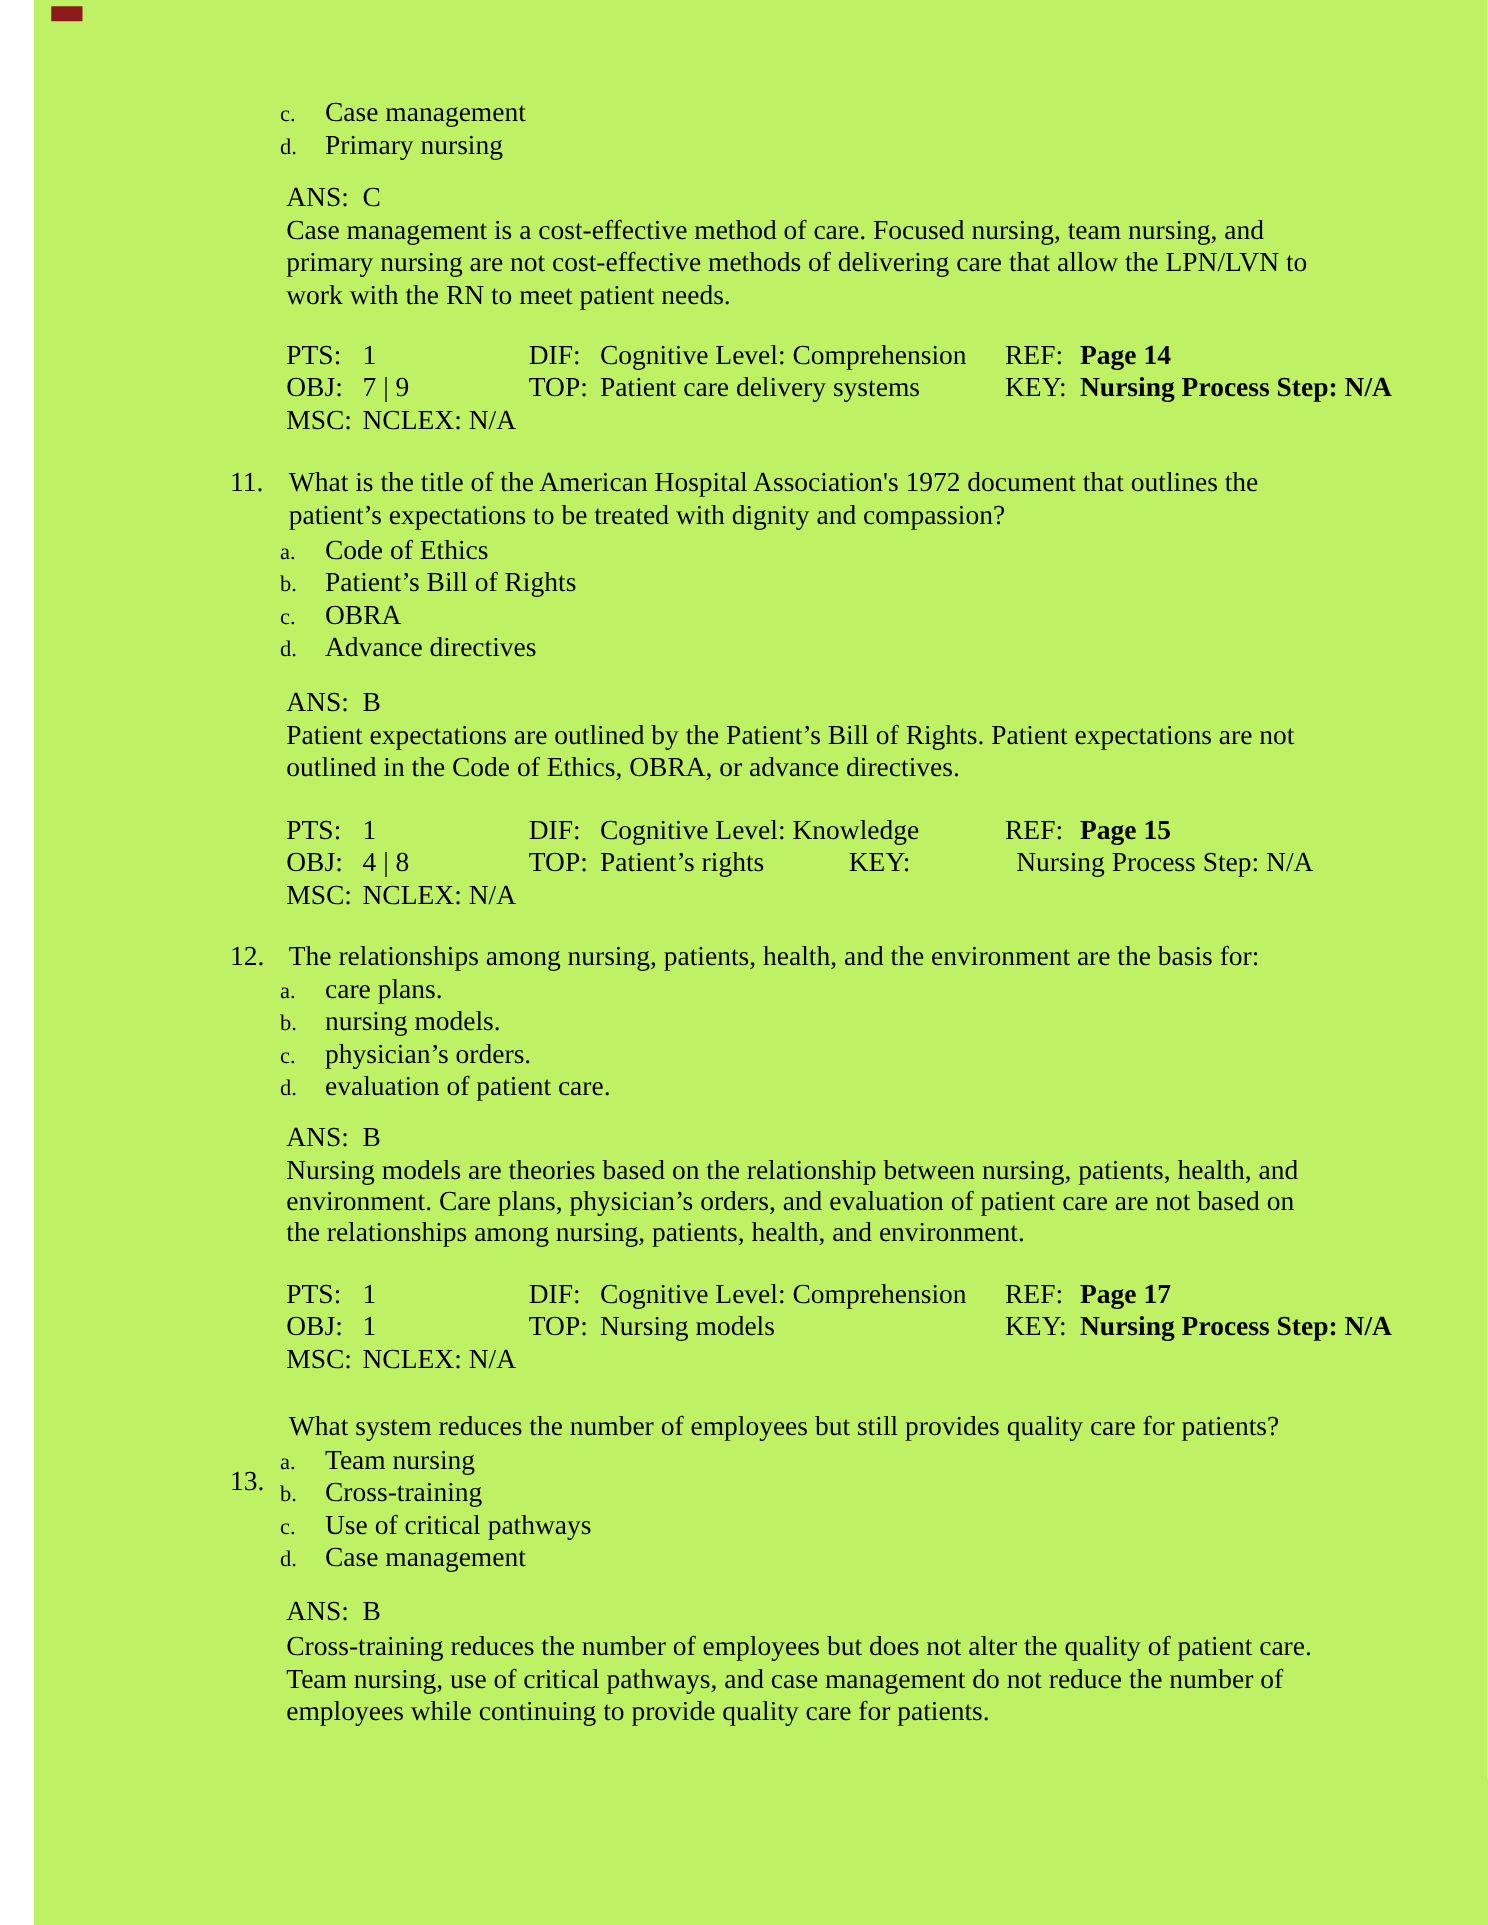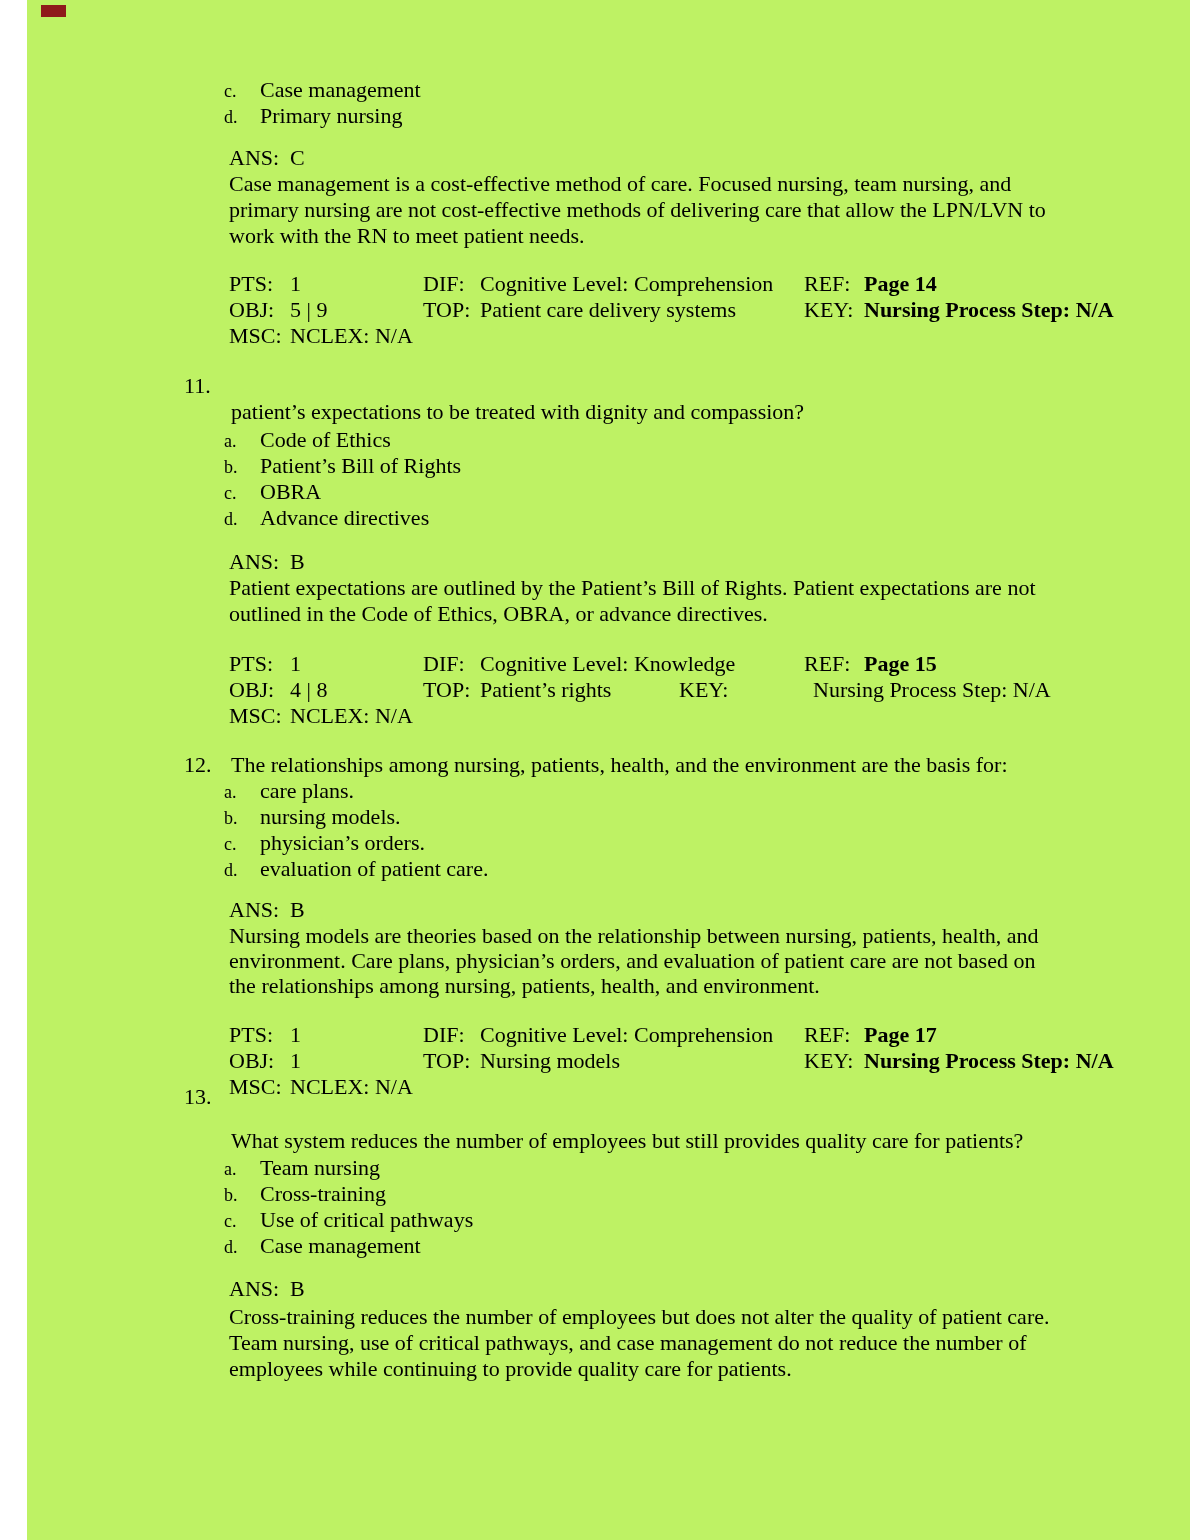--- a/index.html
+++ b/index.html
@@ -45,32 +45,33 @@
   <div class="ln meta" style="top:271px">
     <span class="c1l">PTS:</span>
       <span class="c1v">1</span>
     <span class="c2l">DIF:</span>
       <span class="c2v">Cognitive Level: Comprehension</span>
     <span class="c3l">REF:</span>
       <span class="c3v">Page 14</span>
   </div>
   <div class="ln meta" style="top:297px">
     <span class="c1l">OBJ:</span>
-      <span class="c1v">5 | 9</span>
+      <span class="c1v">7 | 9</span>
     <span class="c2l">TOP:</span>
       <span class="c2v">Patient care delivery systems</span>
     <span class="c3l">KEY:</span>
       <span class="c3v">Nursing Process Step: N/A</span>
   </div>
   <div class="ln meta" style="top:323px">
     <span class="c1l">MSC:</span>
       <span class="c1v">NCLEX: N/A</span>
   </div>
 
   <div class="ln qnum" style="top:373px">11.</div>
+  <div class="ln stem" style="top:373px">What is the title of the American Hospital Association's 1972 document that outlines the</div>
   <div class="ln stem" style="top:399px">patient’s expectations to be treated with dignity and compassion?</div>
   <div class="ln opt" style="top:427px"><span class="letter">a.</span><span>Code of Ethics</span></div>
   <div class="ln opt" style="top:453px"><span class="letter">b.</span><span>Patient’s Bill of Rights</span></div>
   <div class="ln opt" style="top:479px"><span class="letter">c.</span><span>OBRA</span></div>
   <div class="ln opt" style="top:505px"><span class="letter">d.</span><span>Advance directives</span></div>
   <div class="ln ansline" style="top:549px"><span class="alabel">ANS:</span><span>B</span></div>
   <div class="ln para" style="top:575px">Patient expectations are outlined by the Patient’s Bill of Rights. Patient expectations are not</div>
   <div class="ln para" style="top:601px">outlined in the Code of Ethics, OBRA, or advance directives.</div>
   <div class="ln meta" style="top:651px">
     <span class="c1l">PTS:</span>
@@ -117,21 +118,21 @@
     <span class="c2l">TOP:</span>
       <span class="c2v">Nursing models</span>
     <span class="c3l">KEY:</span>
       <span class="c3v">Nursing Process Step: N/A</span>
   </div>
   <div class="ln meta" style="top:1074px">
     <span class="c1l">MSC:</span>
       <span class="c1v">NCLEX: N/A</span>
   </div>
 
-  <div class="ln qnum" style="top:1084px">13.</div>
+  <div class="ln qnum" style="top:1172px">13.</div>
   <div class="ln stem" style="top:1128px">What system reduces the number of employees but still provides quality care for patients?</div>
   <div class="ln opt" style="top:1155px"><span class="letter">a.</span><span>Team nursing</span></div>
   <div class="ln opt" style="top:1181px"><span class="letter">b.</span><span>Cross-training</span></div>
   <div class="ln opt" style="top:1207px"><span class="letter">c.</span><span>Use of critical pathways</span></div>
   <div class="ln opt" style="top:1233px"><span class="letter">d.</span><span>Case management</span></div>
   <div class="ln ansline" style="top:1276px"><span class="alabel">ANS:</span><span>B</span></div>
   <div class="ln para" style="top:1304px">Cross-training reduces the number of employees but does not alter the quality of patient care.</div>
   <div class="ln para" style="top:1330px">Team nursing, use of critical pathways, and case management do not reduce the number of</div>
   <div class="ln para" style="top:1356px">employees while continuing to provide quality care for patients.</div>
 </div>

